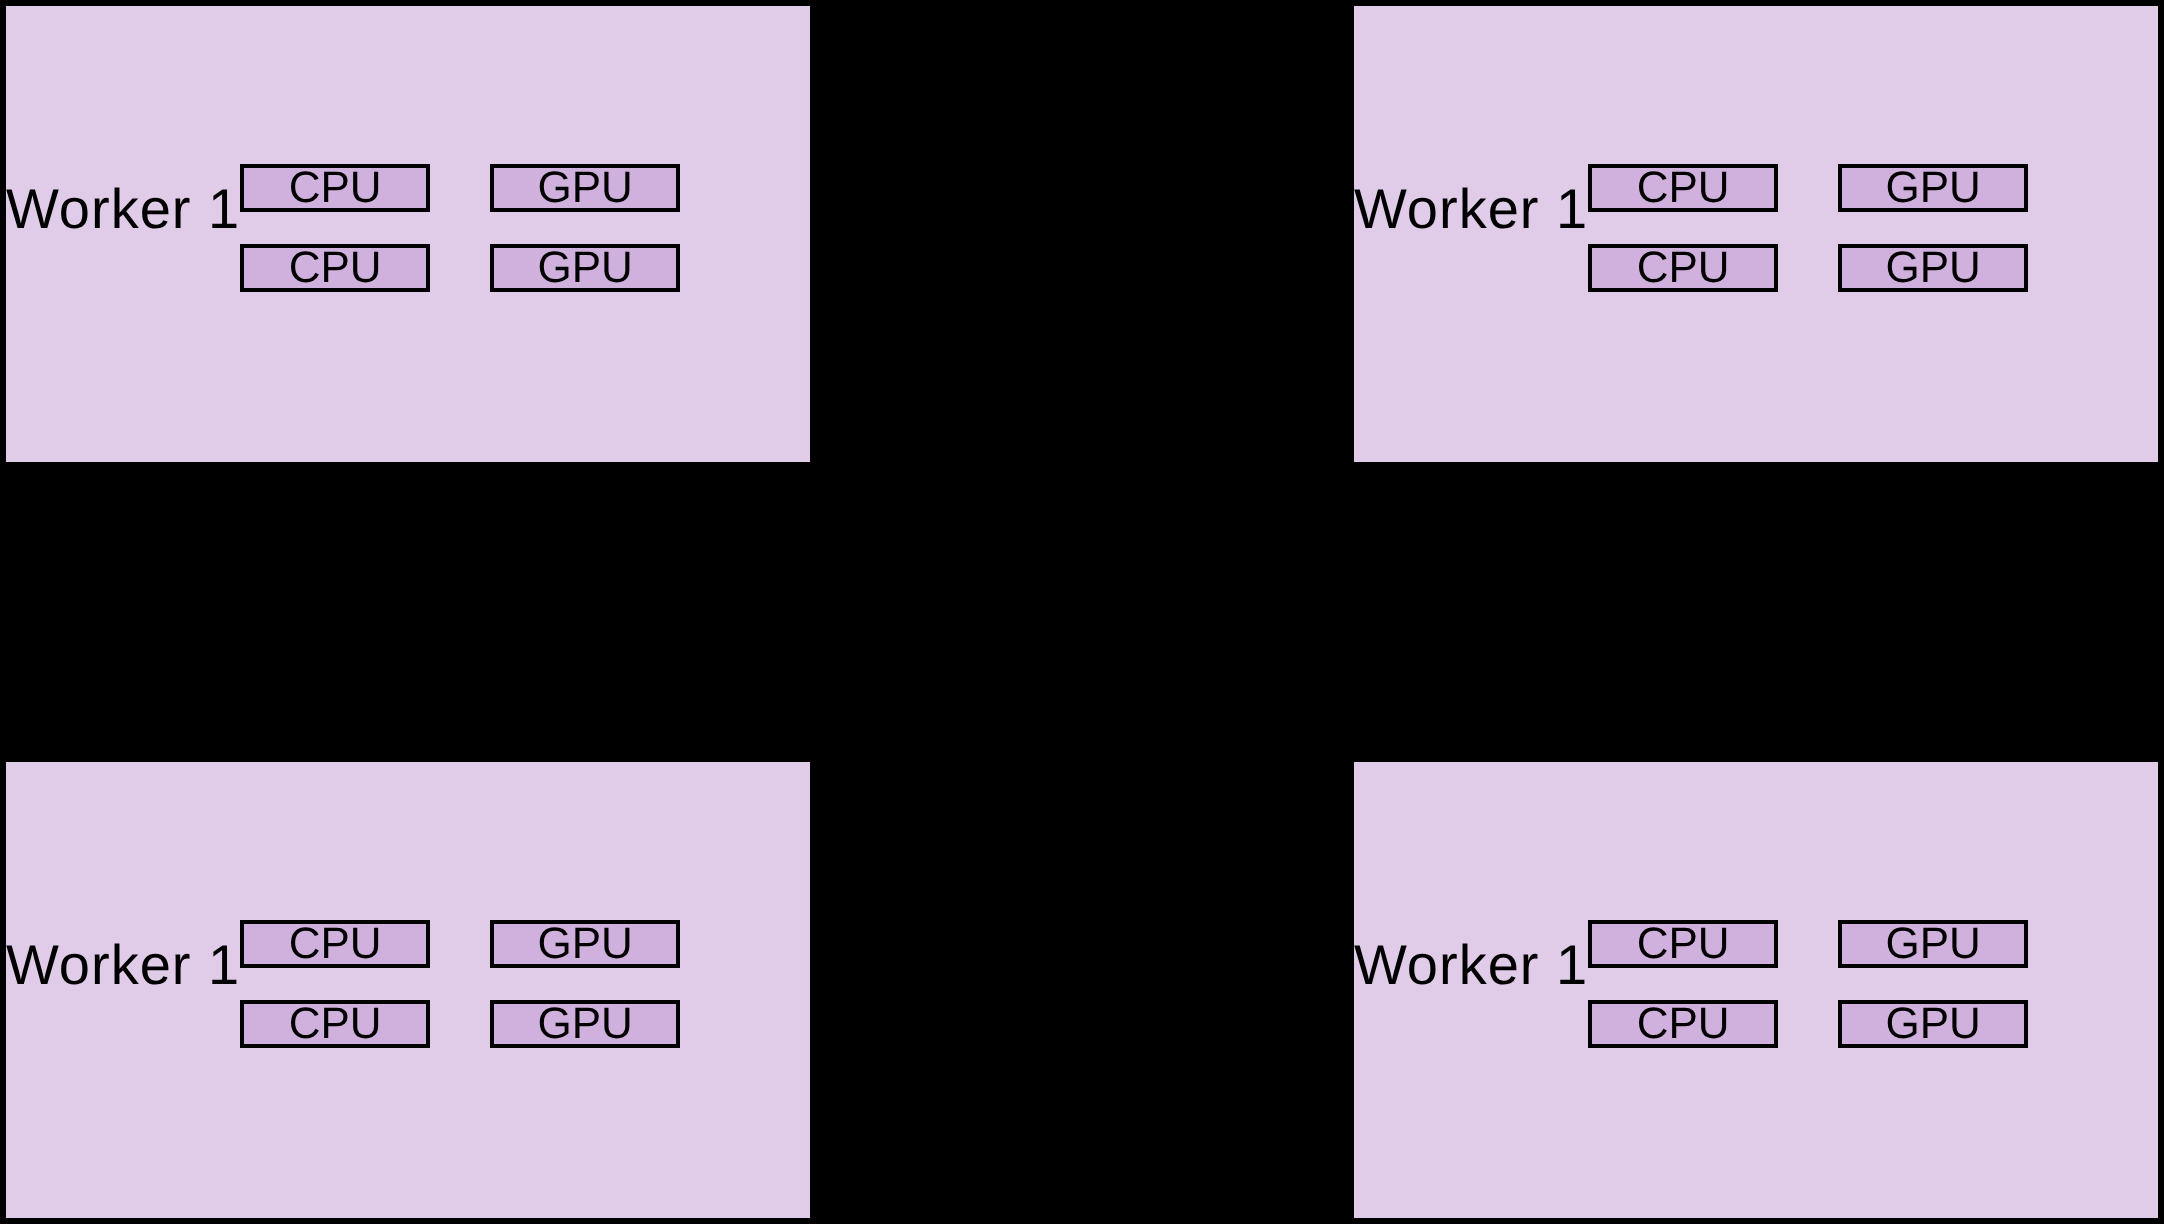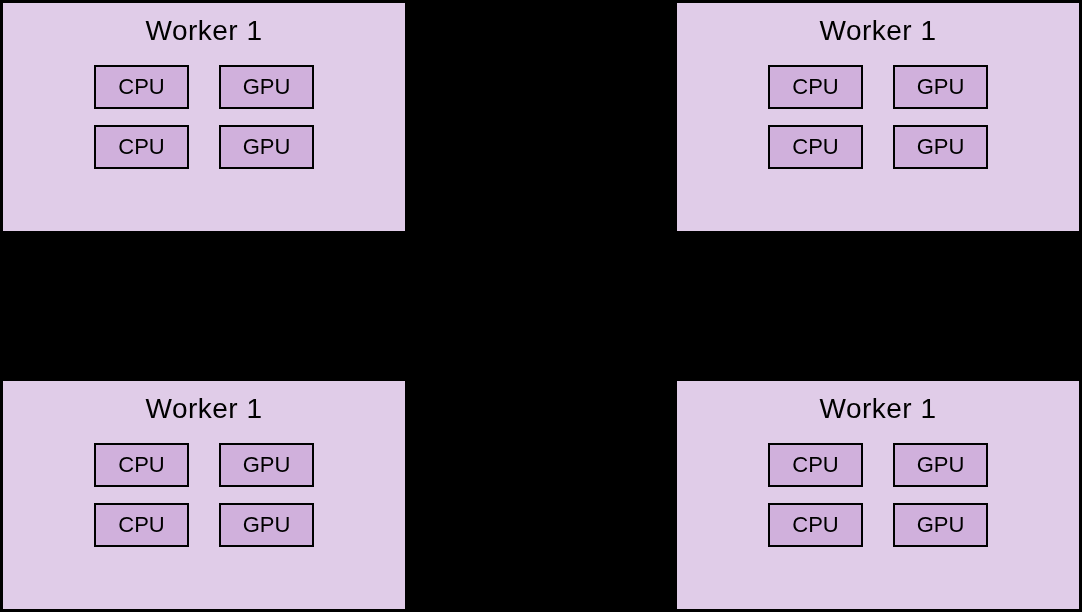--- a/index.html
+++ b/index.html
@@ -15,21 +15,21 @@
       display: grid;
       grid-template-columns: 1fr 1fr;
       grid-template-rows: 1fr 1fr;
       gap: 144px 266px;
       padding: 0;
     }
     .worker-box {
       background: #e0cce8;
       border: 3px solid #000000;
       display: flex;
-      flex-direction: column;
+      flex-direction: row;
       align-items: center;
       padding-top: 12px;
       padding-bottom: 18px;
     }
     .worker-title {
       font-size: 28px;
       font-weight: 400;
       color: #000000;
       margin-bottom: 18px;
       letter-spacing: 0.5px;
@@ -38,21 +38,21 @@
       display: grid;
       grid-template-columns: auto auto;
       grid-template-rows: auto auto;
       column-gap: 30px;
       row-gap: 16px;
     }
     .unit-box {
       background: #d0b0dc;
       border: 2px solid #000000;
       width: 95px;
-      height: 44px;
+      height: 24px;
       display: flex;
       align-items: center;
       justify-content: center;
       font-size: 22px;
       color: #000000;
       font-weight: 400;
     }
   </style>
 </head>
 <body>

